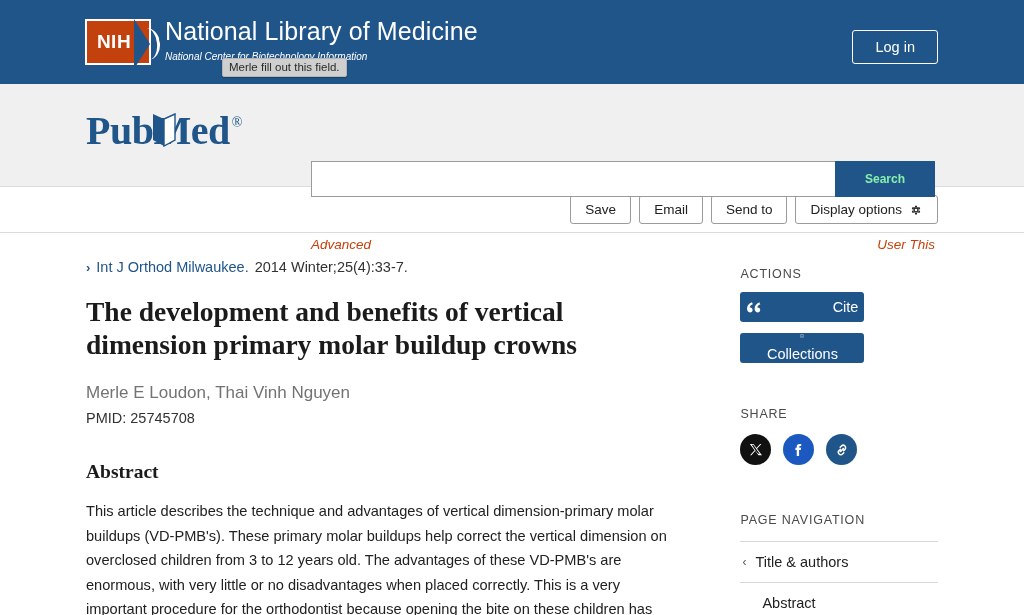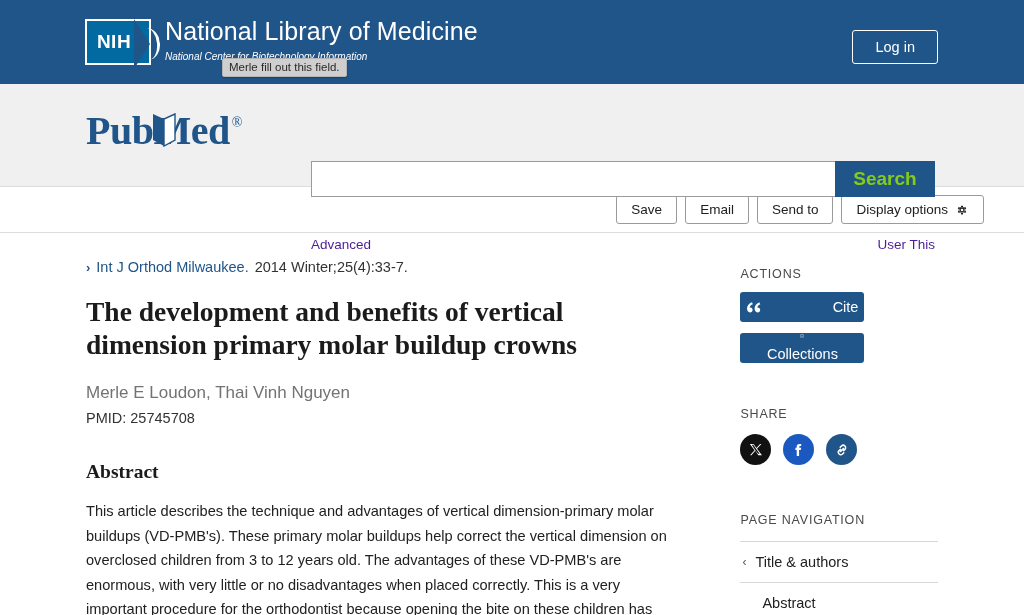--- a/index.html
+++ b/index.html
@@ -27,21 +27,21 @@
   .nih-logo-wrap {
     display: flex;
     align-items: center;
     margin-left: 85px;
   }
   .nih-mark {
     width: 66px; height: 46px;
     border: 2px solid #ffffff;
     position: relative;
     display: flex; align-items: center; justify-content: center;
-    background: #0369a1;
+    background: #c2410c;
   }
   .nih-mark span {
     color: #fff;
     font-weight: bold;
     font-size: 19px;
     letter-spacing: 0.5px;
     padding-right: 8px;
   }
   .nih-mark:after {
     content: "";
@@ -161,50 +161,51 @@
     border-right: none;
     font-size: 15px;
     padding: 0 9px;
     background: #fff;
     font-family: "Liberation Sans", sans-serif;
     outline: none;
   }
   .search-btn {
     width: 100px;
     background: #20558a;
-    color: #84cc16;
+    color: #86efac;
     border: 1px solid #20558a;
-    font-size: 19px;
+    font-size: 12px;
     font-weight: bold;
     cursor: pointer;
     font-family: "Liberation Sans", sans-serif;
   }
   .search-links {
     position: absolute;
     left: 311px; top: 153px;
     width: 624px;
     display: flex;
     justify-content: space-between;
     font-size: 13.5px;
   }
   .search-links a {
-    color: #4c1d95;
+    color: #c2410c;
     text-decoration: none;
     cursor: pointer;
+    font-style: italic;
   }
 
   
   .toolbar {
     height: 46px;
     background: #fff;
     border-bottom: 1px solid #dcdcdc;
     display: flex;
     align-items: center;
     justify-content: flex-end;
-    padding-right: 40px;
+    padding-right: 86px;
     gap: 8px;
   }
   .tb-btn {
     border: 1px solid #9b9b9b;
     background: #fff;
     border-radius: 3px;
     font-size: 13.5px;
     color: #212121;
     padding: 6px 14px;
     cursor: pointer;

